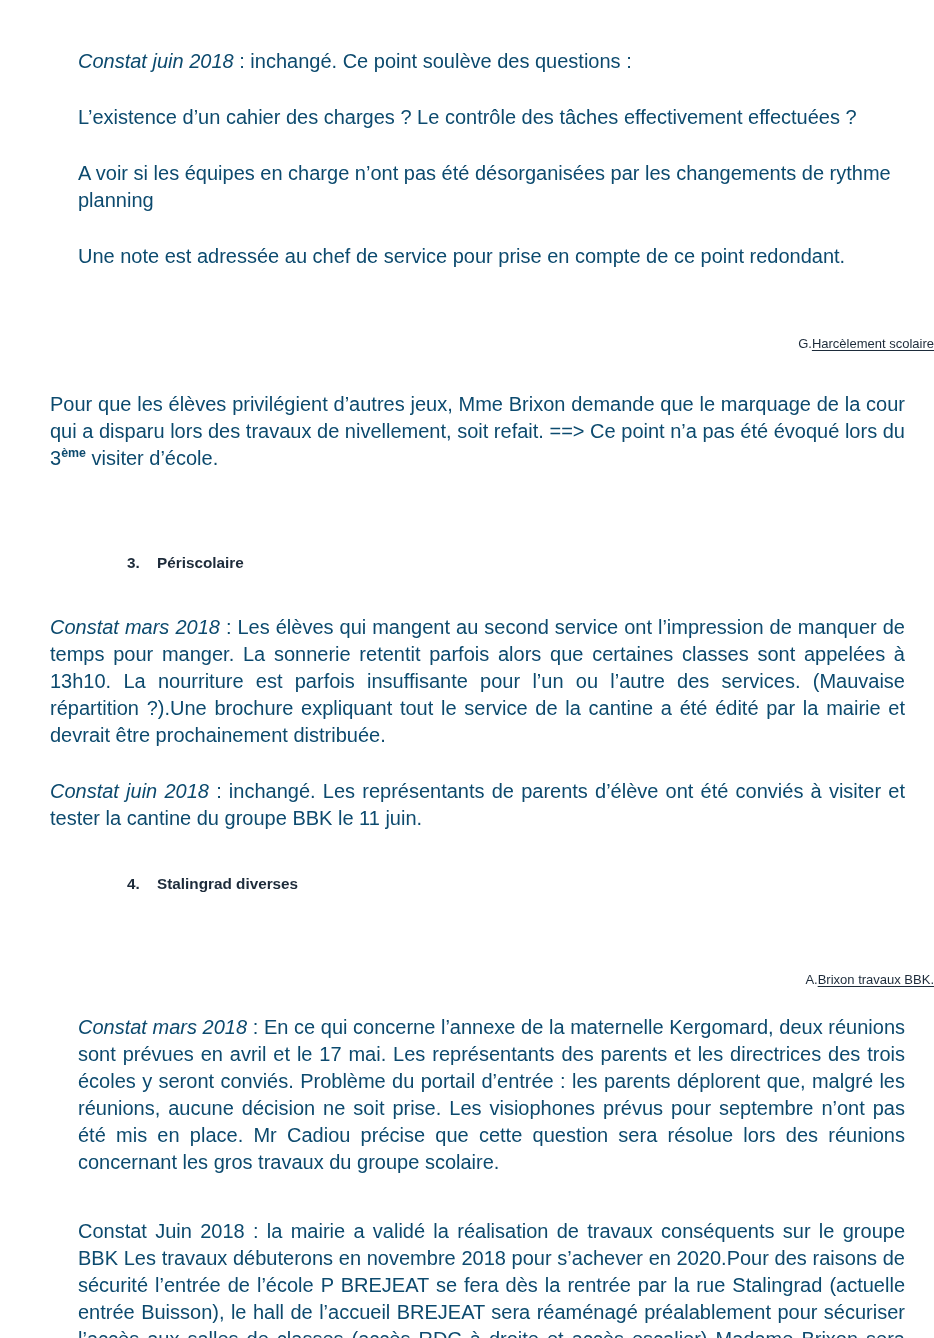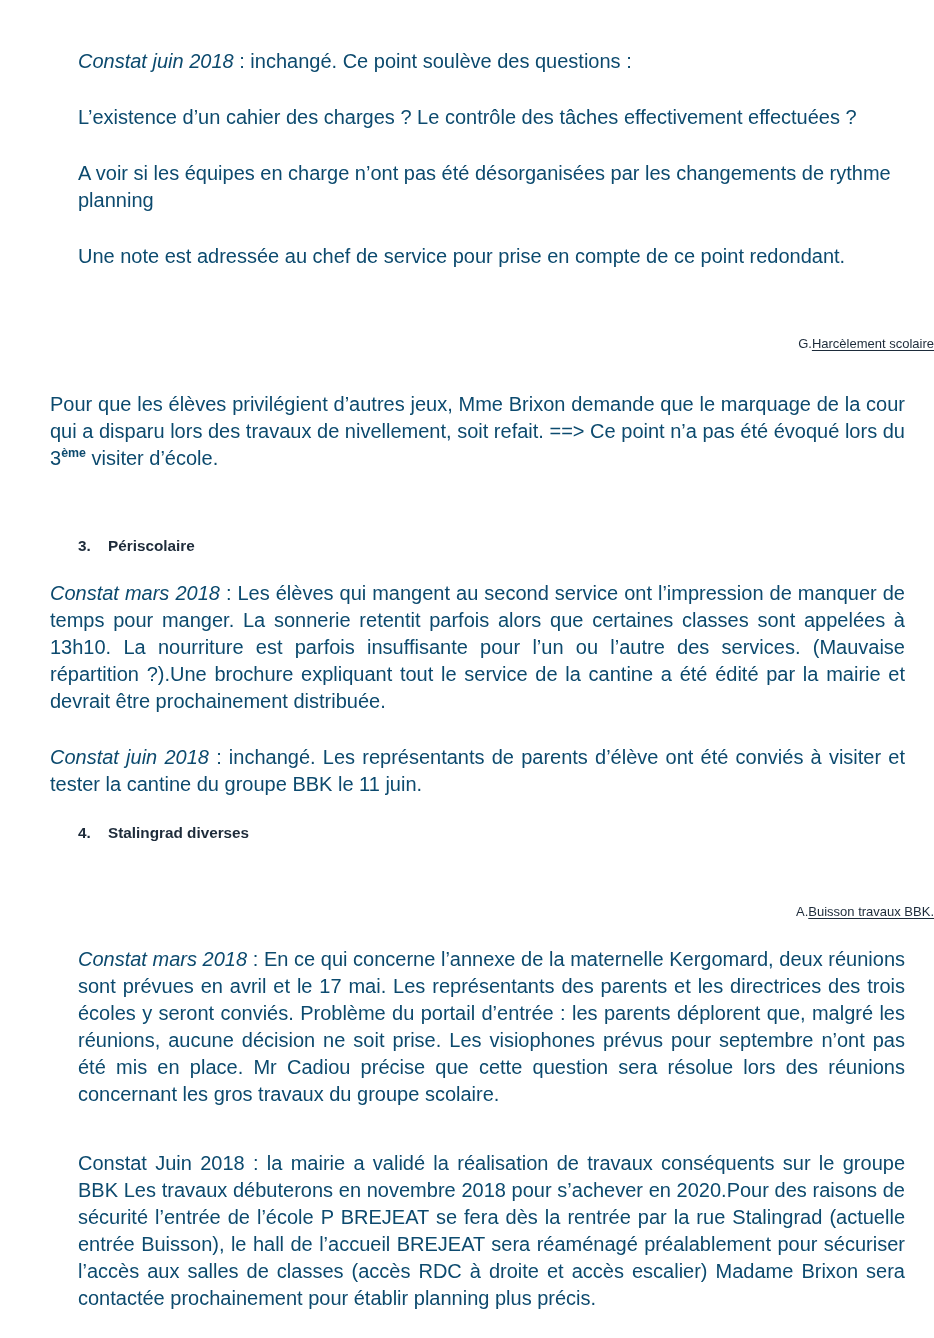--- a/index.html
+++ b/index.html
@@ -49,22 +49,22 @@
   .spacer-md { height: 26px; }
   .spacer-lg { height: 40px; }
   .spacer-xl { height: 52px; }
 
   
   .h-num {
     font-size: 15.3px;
     font-weight: bold;
     line-height: 27px;
     color: #1d2b3a;
-    margin: 0;
-    padding-left: 78px;
+    margin: 17px;
+    padding-left: 110px;
     text-indent: 0;
   }
   .h-num .marker {
     display: inline-block;
     width: 30px;
   }
 
   .h-alpha {
     font-size: 13px;
     line-height: 27px;
@@ -134,21 +134,21 @@
   <div class="spacer-sm"></div>
 
   <p class="para ind-wide"><span class="ital">Constat juin 2018</span><span> : inchangé. Les représentants de parents d’élève ont été conviés à visiter et tester la cantine du groupe BBK le 11 juin.</span></p>
 
   <div class="spacer-sm"></div>
 
   <p class="h-num"><span class="marker">4.</span><span>Stalingrad diverses</span></p>
 
   <div class="spacer-xl"></div>
 
-  <p class="h-alpha"><span class="marker">A.</span><span class="u">Buisson travaux BBK.</span></p>
+  <p class="h-alpha"><span class="marker">A.</span><span class="u">Brixon travaux BBK.</span></p>
 
   <div class="spacer-sm"></div>
 
   <p class="para ind-sub"><span class="ital">Constat mars 2018</span><span> : En ce qui concerne l’annexe de la maternelle Kergomard, deux réunions sont prévues en avril et le 17 mai. Les représentants des parents et les directrices des trois écoles y seront conviés. Problème du portail d’entrée : les parents déplorent que, malgré les réunions, aucune décision ne soit prise. Les visiophones prévus pour septembre n’ont pas été mis en place. Mr Cadiou précise que cette question sera résolue lors des réunions concernant les gros travaux du groupe scolaire.</span></p>
 
   <div class="spacer-md"></div>
 
   <p class="para ind-sub">Constat Juin 2018 : la mairie a validé la réalisation de travaux conséquents sur le groupe BBK Les travaux débuterons en novembre 2018 pour s’achever en 2020.Pour des raisons de sécurité l’entrée de l’école P BREJEAT se fera dès la rentrée par la rue Stalingrad (actuelle entrée Buisson), le hall de l’accueil BREJEAT sera réaménagé préalablement pour sécuriser l’accès aux salles de classes (accès RDC à droite et accès escalier) Madame Brixon sera contactée prochainement pour établir planning plus précis.</p>
 
   <div class="spacer-md"></div>

